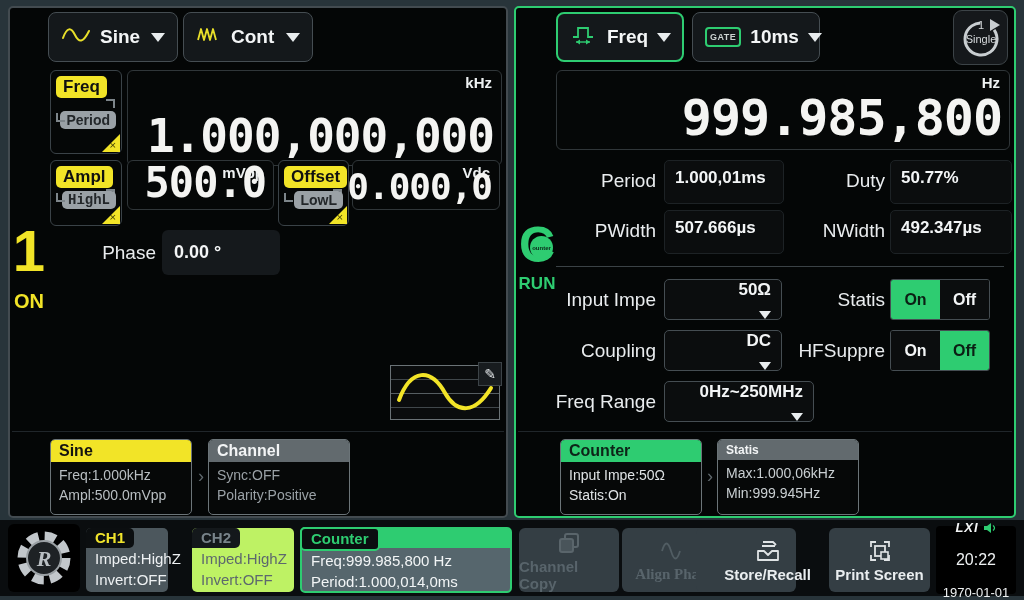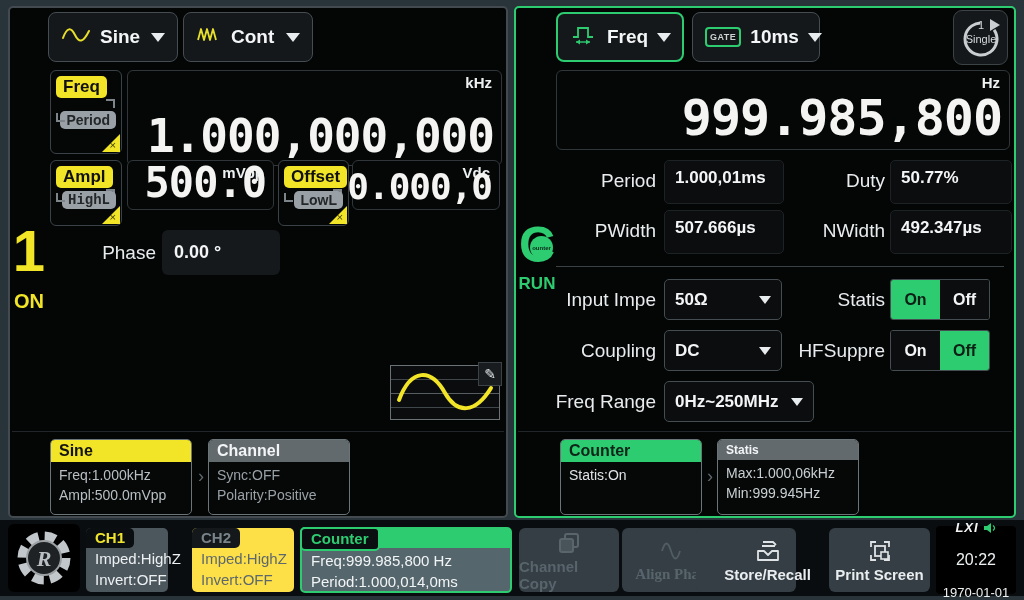--- a/index.html
+++ b/index.html
@@ -83,21 +83,21 @@
   .chev { position:absolute; top:34px; font-size:18px; color:#5f686d; }
 
   
   .m-label { position:absolute; color:#e9ecee; font-size:19px; text-align:right; }
   .m-box { position:absolute; height:44px; background:#0b0d0e; border:1px solid #1d2225;
            border-radius:5px; color:#f3f5f6; font-size:17px; font-weight:bold; padding:7px 0 0 10px; }
   .divider { position:absolute; left:40px; right:10px; top:258px; height:1px; background:#3b4246; }
 
   
   .s-dd { position:absolute; height:41px; background:#0b0d0e; border:1px solid #454d52;
-          border-radius:5px; display:flex; align-items:center; padding:0 10px; }
+          border-radius:5px; display:flex; align-items:flex-end; padding:0 10px;flex-direction:column; }
   .s-dd .lbl { color:#f3f5f6; font-size:17px; font-weight:bold; flex:1; }
   .s-dd .caret { border-left-width:6px; border-right-width:6px; border-top-width:8px; }
   .toggle { position:absolute; width:100px; height:41px; border:1px solid #454d52; border-radius:3px;
             display:flex; overflow:hidden; }
   .tg-cell { flex:1; display:flex; align-items:center; justify-content:center;
              font-size:16px; font-weight:bold; background:#0b0d0e; color:#f3f5f6; }
   .tg-active { background:#2ecc71; color:#0b1f14; }
 
   
   .btn-single { position:absolute; left:437px; top:2px; width:55px; height:55px;
@@ -109,21 +109,21 @@
   .gear-btn { position:absolute; left:8px; top:4px; width:72px; height:68px; background:#000;
               border-radius:6px; display:flex; align-items:center; justify-content:center; }
   .tab { position:absolute; top:8px; height:64px; border-radius:5px; }
   .tab-label { position:absolute; top:0; left:0; background:#0b0e10; font-size:15px; font-weight:bold;
                padding:1px 9px 2px; border-radius:5px 5px 5px 0; z-index:2; }
   .tab-lines { position:absolute; top:21px; left:9px; right:4px; font-size:15px; line-height:1.38;
                white-space:nowrap; }
   #tab-ch1 { left:86px; width:82px; background:#4c575d; }
   #tab-ch1 .tab-label { color:#f0e42c; }
   #tab-ch1 .tab-lines { color:#eef1f3; }
-  #tab-ch2 { left:192px; width:102px; background:#fde047; }
+  #tab-ch2 { left:192px; width:102px; background:#bef264; }
   #tab-ch2 .tab-label { color:#78838a; background:#14181b; }
   #tab-ch2 .tab-lines { color:#5d686e; }
   #tab-counter { left:300px; width:212px; height:66px; top:7px; background:#56666d;
                  border:2px solid #2ecc71; }
   #tab-counter .band { position:absolute; left:0; right:0; top:0; height:19px; background:#2ecc71; }
   #tab-counter .tab-label { color:#2ecc71; border:2px solid #2ecc71; border-radius:5px; top:-2px; left:-2px; }
   #tab-counter .tab-lines { color:#f2f5f6; top:22px; }
 
   .bb-btn { position:absolute; top:8px; height:64px; width:100px; background:#343e44; border-radius:6px;
             display:flex; flex-direction:column; align-items:center; justify-content:center; gap:3px;
@@ -320,20 +320,21 @@
     <div class="m-label" style="left:0px; top:383px; width:140px;">Freq Range</div>
     <div class="s-dd" style="left:148px; top:373px; width:150px;">
       <span class="lbl">0Hz~250MHz</span>
       <span class="caret"></span>
     </div>
 
     <div class="cards-area">
       <div class="card" style="left:42px;">
         <div class="card-head head-green">Counter</div>
         <div class="card-body bright">
+          <div>Input Impe:50Ω</div>
           <div>Statis:On</div>
         </div>
       </div>
       <span class="chev" style="left:189px;">›</span>
       <div class="card" style="left:199px;">
         <div class="card-head head-gray head-small">Statis</div>
         <div class="card-body" style="color:#c9cfd2;">
           <div>Max:1.000,06kHz</div>
           <div>Min:999.945Hz</div>
         </div>

